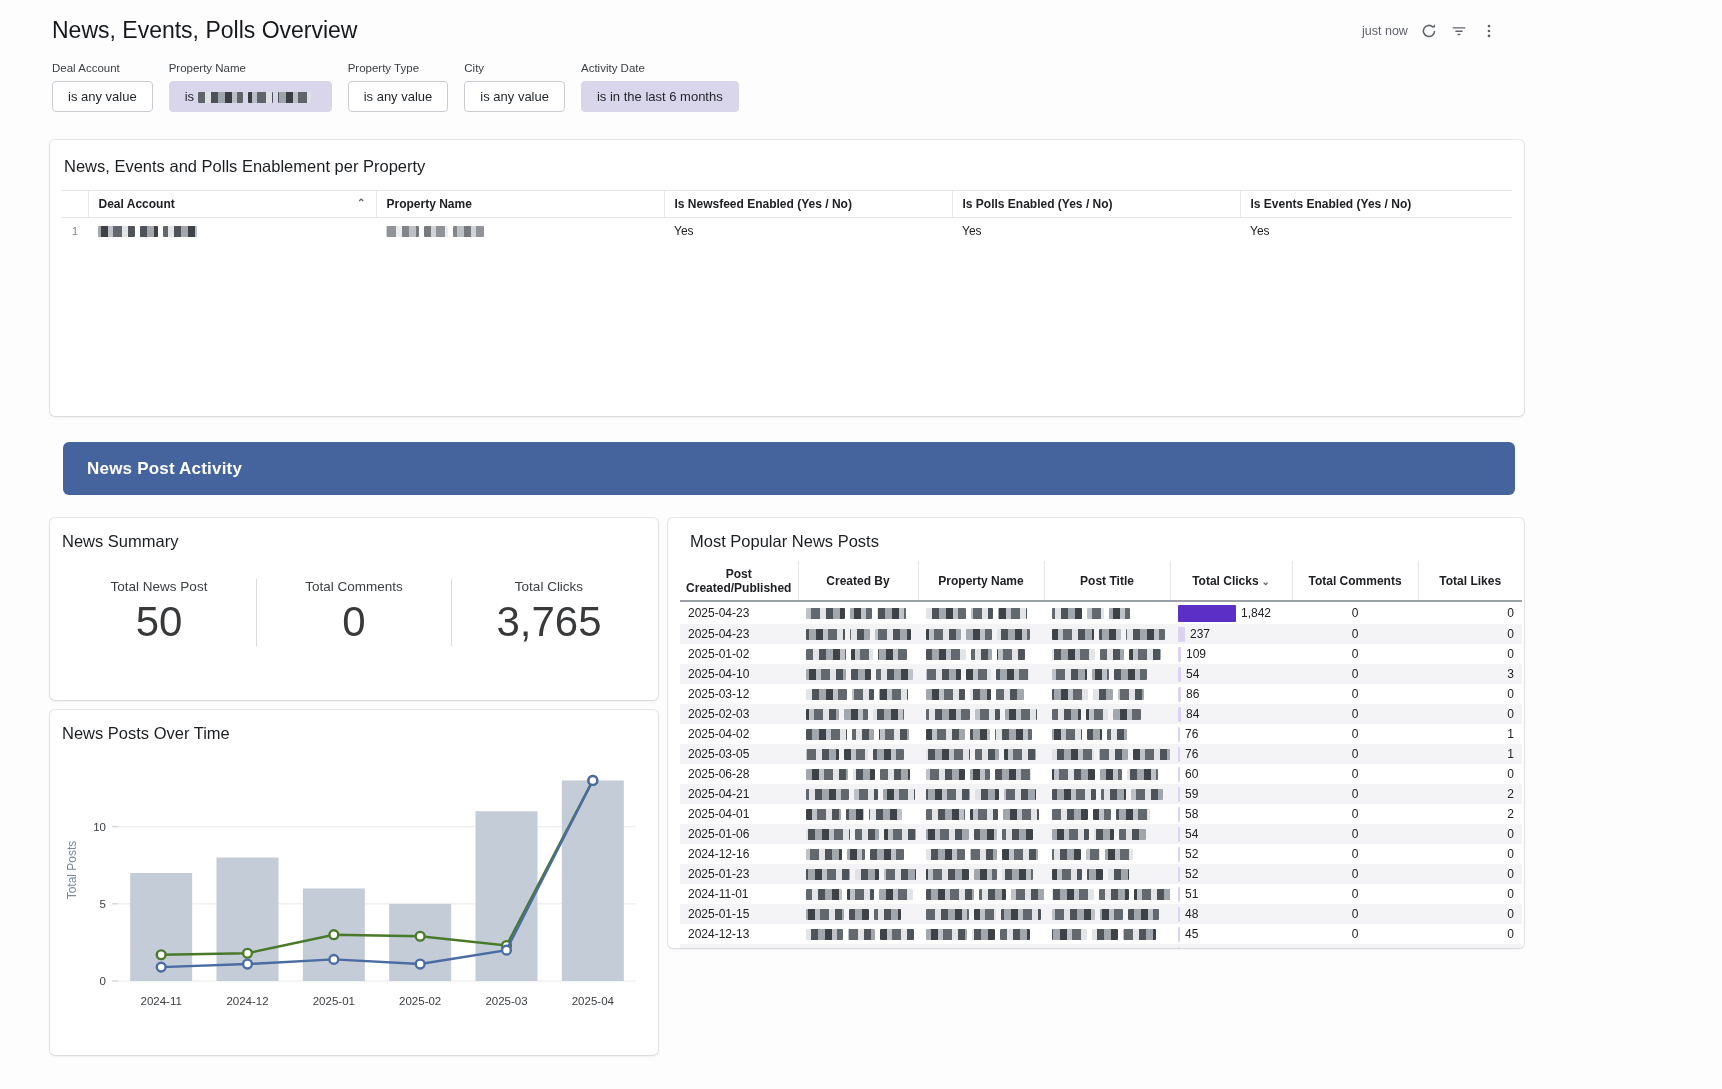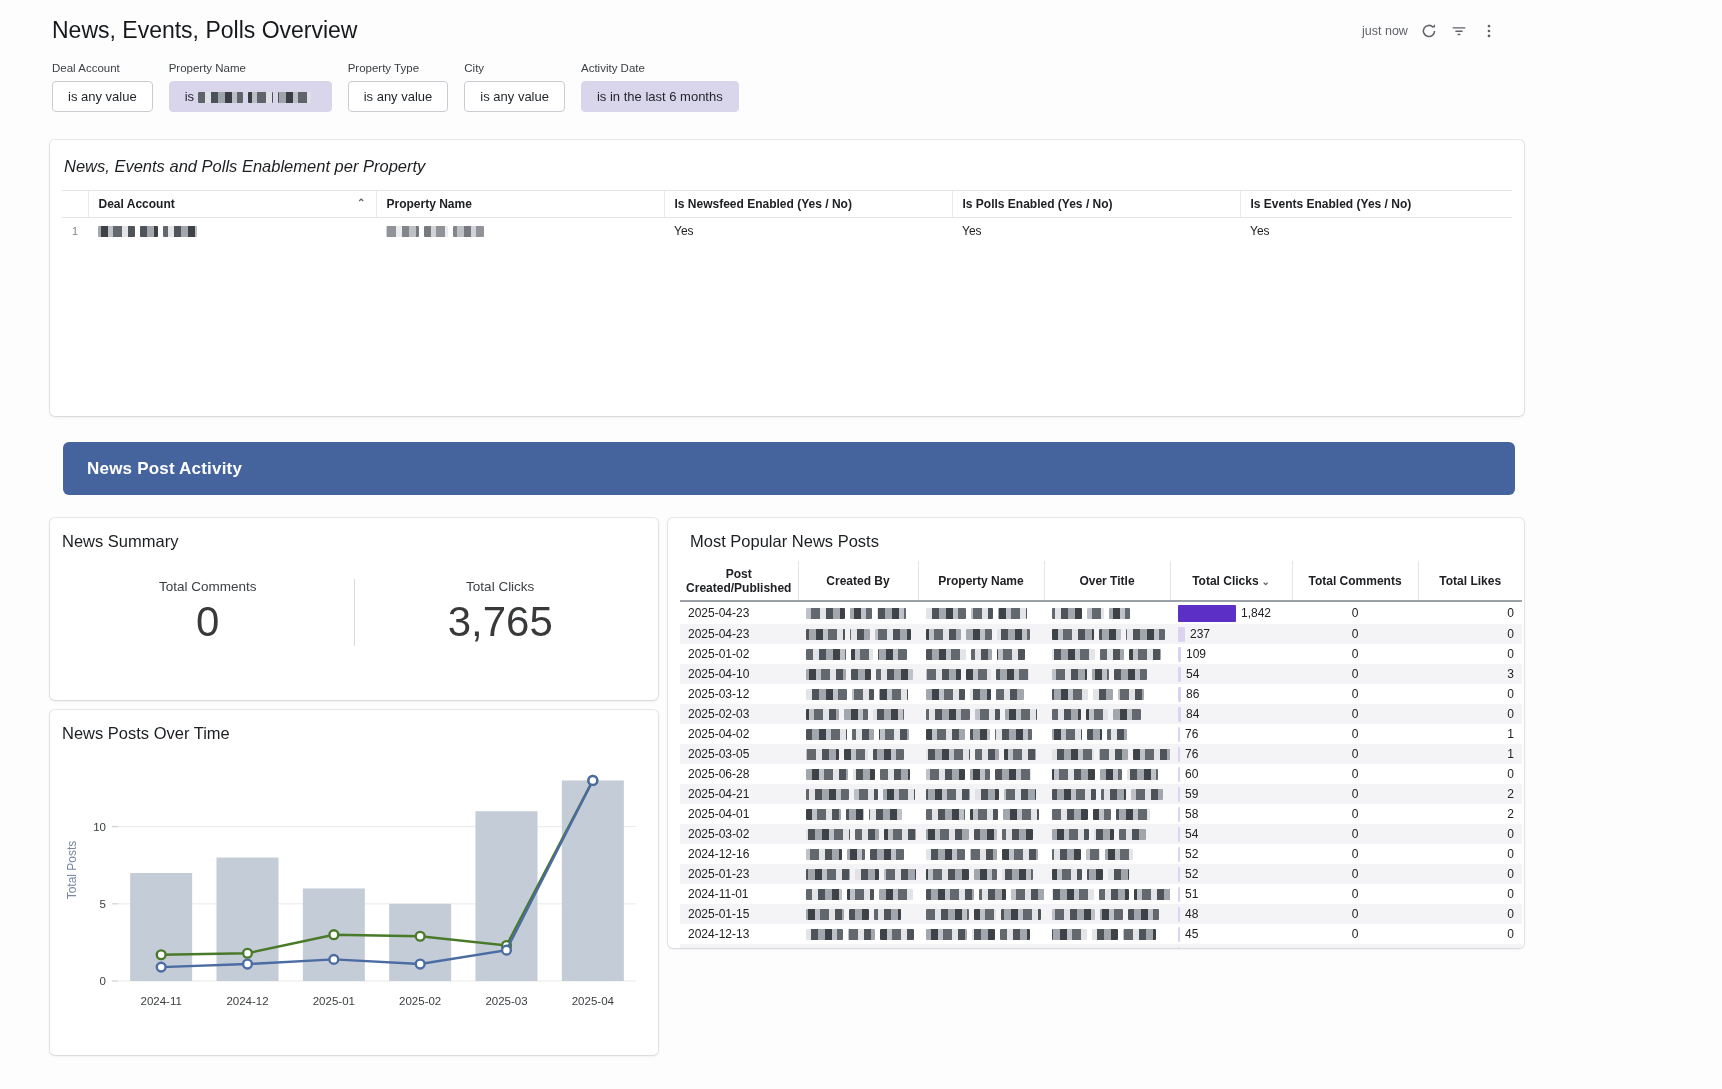--- a/index.html
+++ b/index.html
@@ -19,21 +19,21 @@
   .chip { height:31px; display:inline-flex; align-items:center; padding:0 15px; font-size:13px;
           border-radius:4px; border:1px solid #c9ccd1; background:#fff; color:#1f2428; cursor:pointer; white-space:nowrap; }
   .chip.active { background:#d9d5ea; border-color:#d9d5ea; }
 
   
   .card { position:absolute; background:#fff; border-radius:5px;
           box-shadow:0 0 0 1px rgba(60,64,67,.10), 0 1px 3px rgba(60,64,67,.12); }
   .card-title { font-size:16.5px; color:#1c1f22; font-weight:400; }
 
   #card-enablement { left:50px; top:140px; width:1474px; height:276px; padding:15px 12px; }
-  #card-enablement .card-title { margin:2px 0 14px 2px;font-style:italic; }
+  #card-enablement .card-title { margin:2px 0 14px 2px; }
 
   
   table { border-collapse:collapse; width:100%; table-layout:fixed; }
   .etable th { font-size:12px; font-weight:700; color:#202124; text-align:left; padding:6px 10px;
                border-top:1px solid #e3e5e8; border-bottom:1px solid #e3e5e8; border-left:1px solid #e8eaec; }
   .etable th:first-child { border-left:none; }
   .etable td { font-size:12px; padding:6px 10px; color:#202124; }
   .etable .rownum { color:#80868b; font-size:11px; width:26px; }
   .yes { color:#188038; }
   .sort-caret { font-size:10px; color:#5f6368; float:right; }
@@ -148,20 +148,24 @@
     </table>
   </div>
 
   <div id="banner">
     <span class="blabel">News Post Activity</span>
   </div>
 
   <div class="card" id="card-summary">
     <div class="card-title">News Summary</div>
     <div class="metrics">
+        <div class="metric">
+          <div class="mlabel">Total News Post</div>
+          <div class="mvalue">50</div>
+        </div>
         <div class="metric">
           <div class="mlabel">Total Comments</div>
           <div class="mvalue">0</div>
         </div>
         <div class="metric">
           <div class="mlabel">Total Clicks</div>
           <div class="mvalue">3,765</div>
         </div>
       </div>
   </div>
@@ -218,21 +222,21 @@
           <col class="col-title">
           <col class="col-clicks">
           <col class="col-comm">
           <col class="col-likes">
         </colgroup>
       <thead>
           <tr>
             <th>Post Created/Published</th>
             <th>Created By</th>
             <th>Property Name</th>
-            <th>Over Title</th>
+            <th>Post Title</th>
             <th>Total Clicks<span style="font-size: 10px; color: rgb(95, 99, 104);"> ⌄</span></th>
             <th>Total Comments</th>
             <th>Total Likes</th>
           </tr>
         </thead>
       <tbody>
           <tr>
             <td>2025-04-23</td>
             <td><span><span class="redact" style="width: 39px; background-position: 34px 0px;"></span><span class="redact" style="width: 22px; background-position: 4px 0px;"></span><span class="redact" style="width: 29px; background-position: 15px 0px;"></span></span></td>
             <td><span><span class="redact" style="width: 40px; background-position: 20px 0px;"></span><span class="redact" style="width: 22px; background-position: 31px 0px;"></span><span class="redact" style="width: 29px; background-position: 1px 0px;"></span></span></td>
@@ -380,21 +384,21 @@
             <td>
               <div class="clickcell">
                 <div class="cbar" style="width: 2px; background: rgb(220, 211, 242);"></div>
                 <span>58</span>
               </div>
             </td>
             <td class="td-comm">0</td>
             <td class="td-likes">2</td>
           </tr>
           <tr>
-            <td>2025-03-02</td>
+            <td>2025-01-06</td>
             <td><span><span class="redact" style="width: 44px; background-position: 16px 0px;"></span><span class="redact" style="width: 24px; background-position: 27px 0px;"></span><span class="redact" style="width: 32px; background-position: 38px 0px;"></span></span></td>
             <td><span><span class="redact" style="width: 43px; background-position: 2px 0px;"></span><span class="redact" style="width: 23px; background-position: 13px 0px;"></span><span class="redact" style="width: 31px; background-position: 24px 0px;"></span></span></td>
             <td><span><span class="redact" style="width: 37px; background-position: 5px 0px;"></span><span class="redact" style="width: 20px; background-position: 16px 0px;"></span><span class="redact" style="width: 27px; background-position: 27px 0px;"></span></span></td>
             <td>
               <div class="clickcell">
                 <div class="cbar" style="width: 2px; background: rgb(220, 211, 242);"></div>
                 <span>54</span>
               </div>
             </td>
             <td class="td-comm">0</td>

